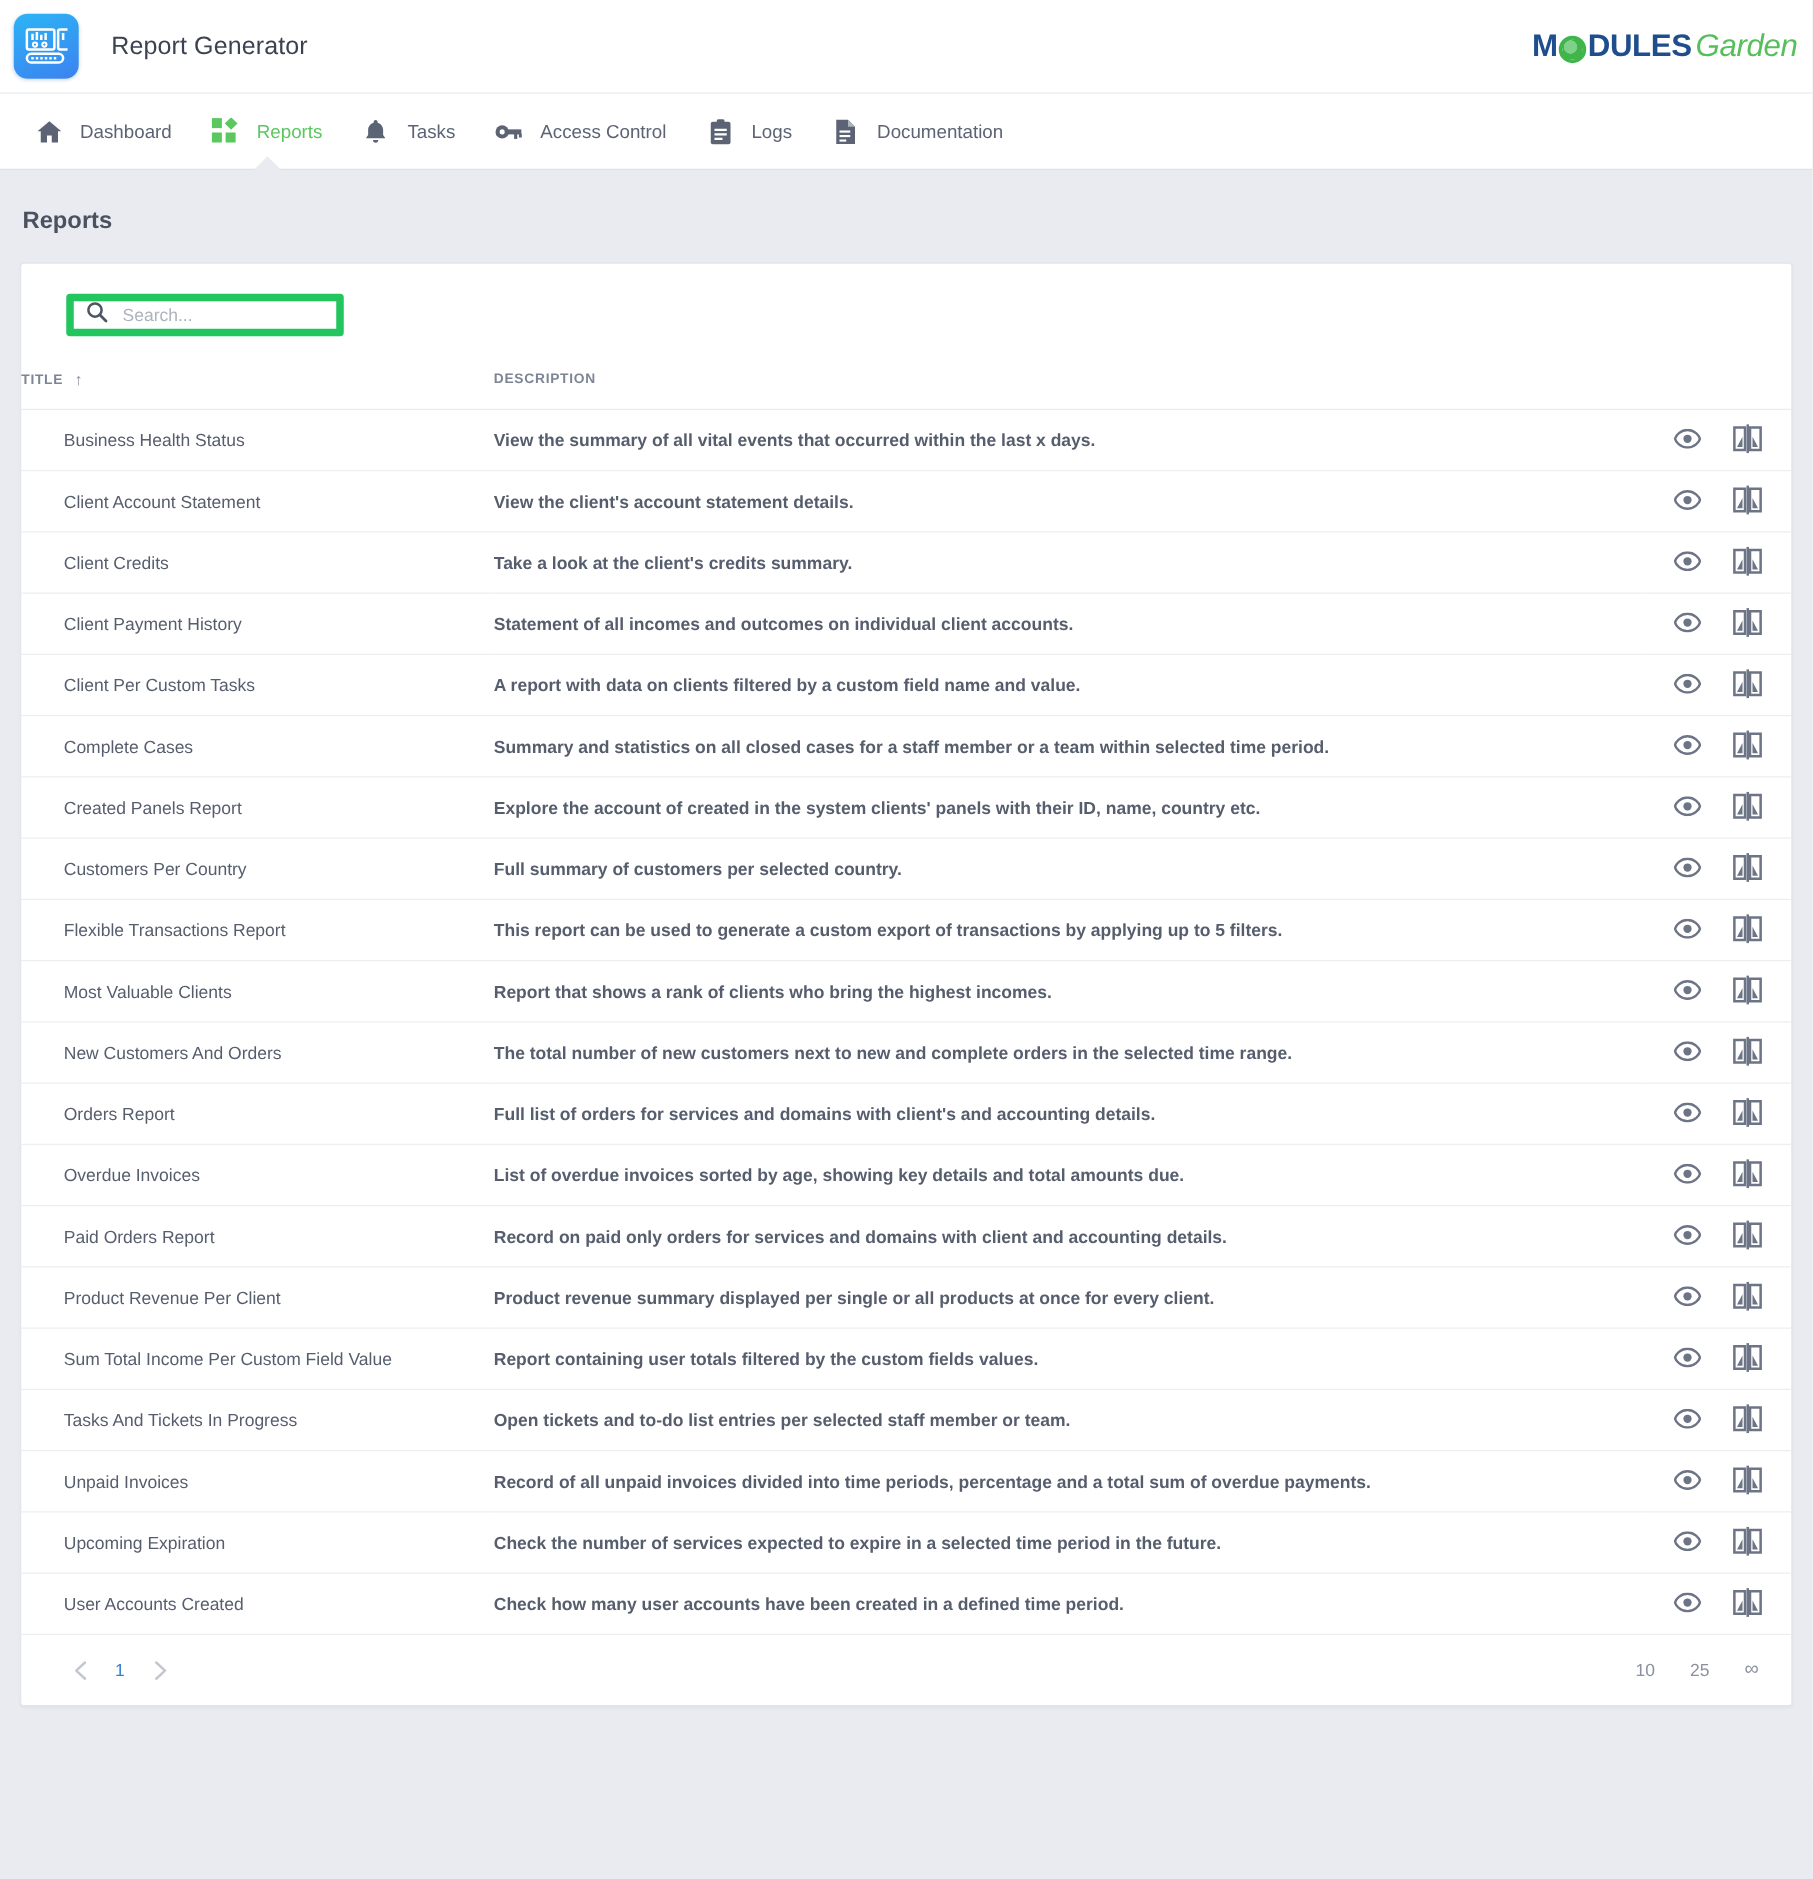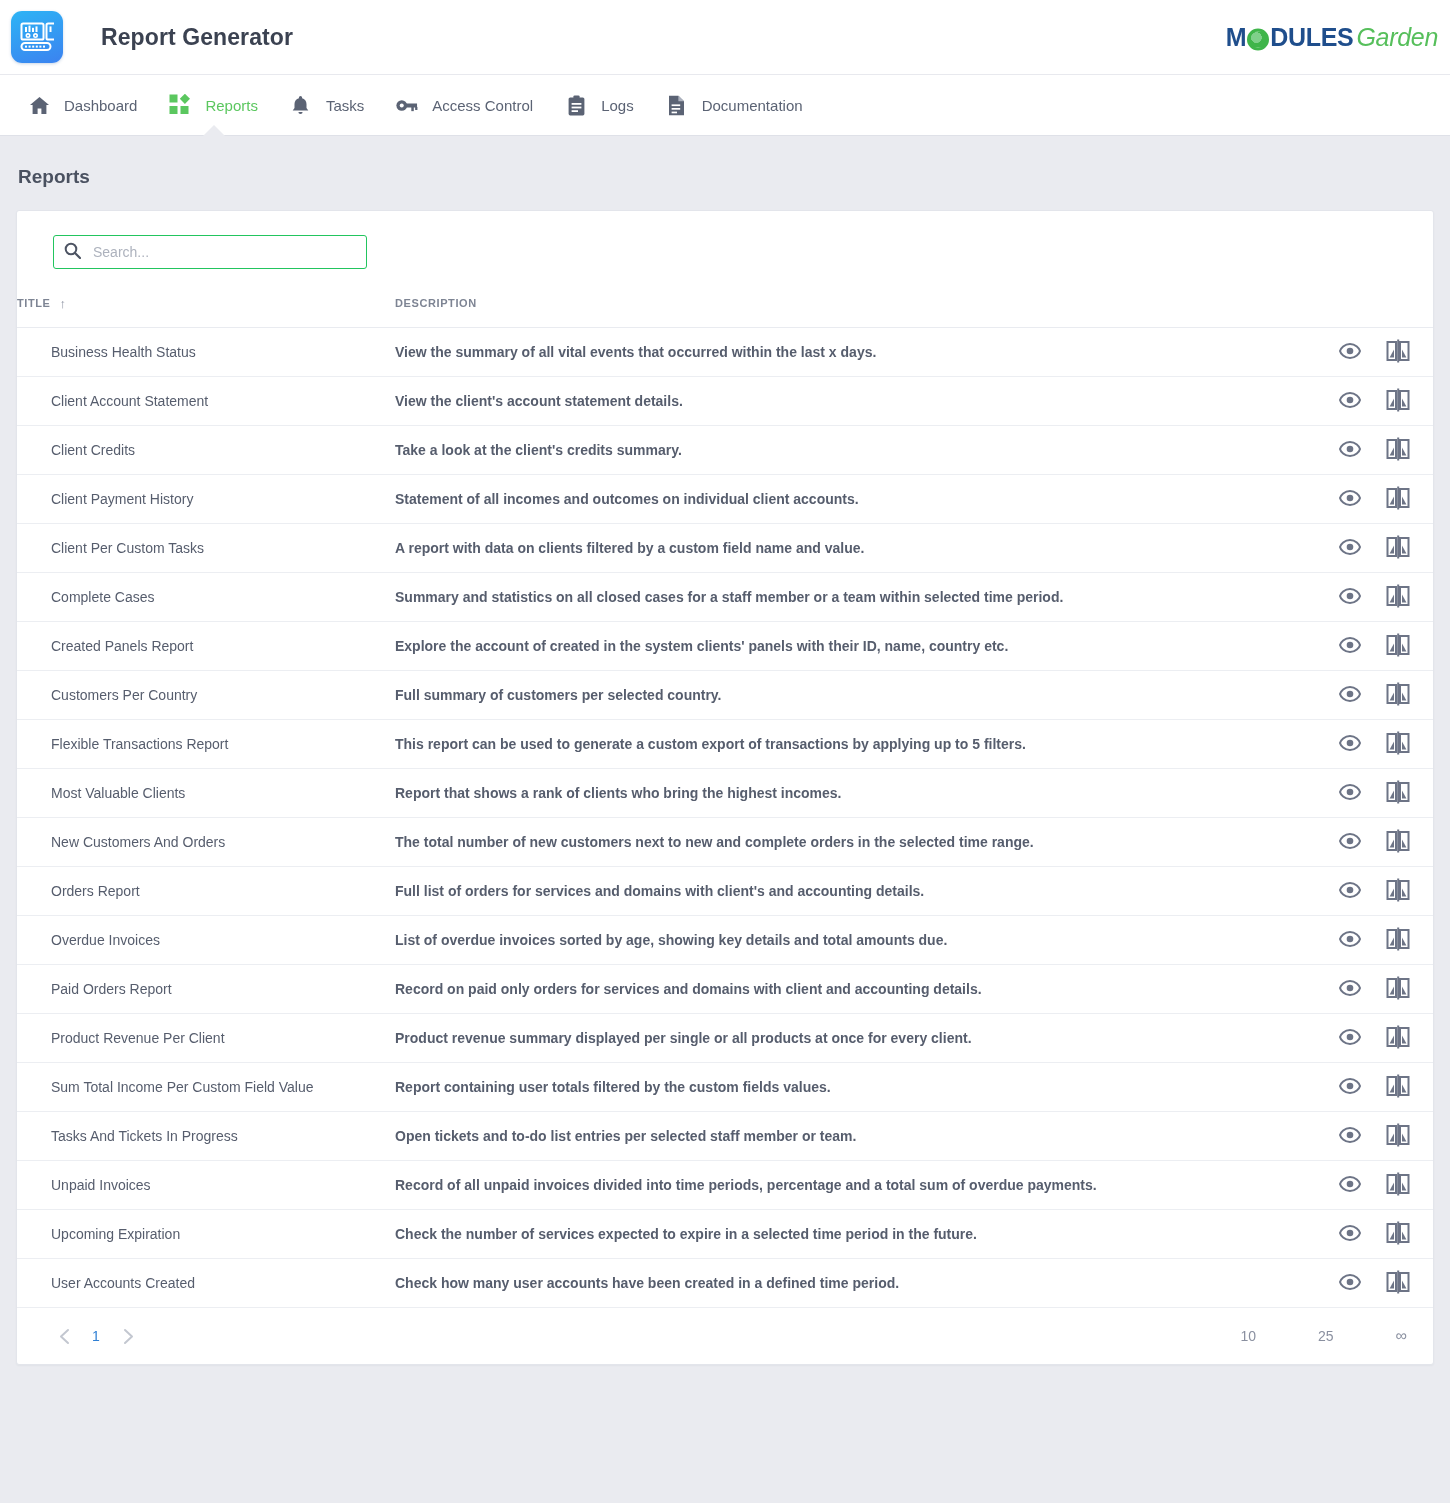--- a/index.html
+++ b/index.html
@@ -23,24 +23,24 @@
   }
   .app-logo {
     width: 52px; height: 52px;
     border-radius: 11px;
     background: linear-gradient(160deg, #2db4f5 0%, #3b82f0 100%);
     display: flex; align-items: center; justify-content: center;
     flex: 0 0 auto;
     box-shadow: 0 1px 3px rgba(40,90,160,.25);
   }
   .app-title {
-    font-size: 23px;
-    font-weight: bold;
+    font-size: 20px;
+    font-weight: normal;
     color: #3b4251;
-    margin-left: 38px;
+    margin-left: 26px;
     letter-spacing: .1px;
   }
   .brand {
     position: absolute;
     right: 12px; top: 50%;
     transform: translateY(-50%);
     display: flex; align-items: center;
     font-size: 25px;
     font-weight: bold;
     letter-spacing: -.3px;
@@ -155,23 +155,23 @@
     width: 14px; height: 14px;
     background: #ffffff;
     border-left: 1px solid #e7e9ef;
     border-top: 1px solid #e7e9ef;
     rotate: 45deg;
   }
 
   
   .search-wrap { padding: 24px 0 0 36px; }
   .search-box {
-    width: 314px;
+    width: 222px;
     height: 34px;
-    border: 1px solid #22c55e;
+    border: 6px solid #22c55e;
     border-radius: 3px;
     display: flex;
     align-items: center;
     padding: 0 10px;
     background: #fff;
   }
   .search-box input {
     border: 0;
     outline: 0;
     flex: 1;
@@ -251,21 +251,21 @@
     user-select: none;
   }
   .pg-num {
     min-width: 30px;
     text-align: center;
     font-size: 14px;
     color: #2f7fd4;
     cursor: pointer;
     padding: 0 6px;
   }
-  .pg-right { display: flex; align-items: center; gap: 34px; }
+  .pg-right { display: flex; align-items: center; }
   .pg-size {
     font-size: 14px;
     color: #8a90a0;
     padding: 0 14px;
     cursor: pointer;
   }
   .pg-size.inf { font-size: 16px; padding-right: 4px; }
 </style>
 </head>
 <body>

